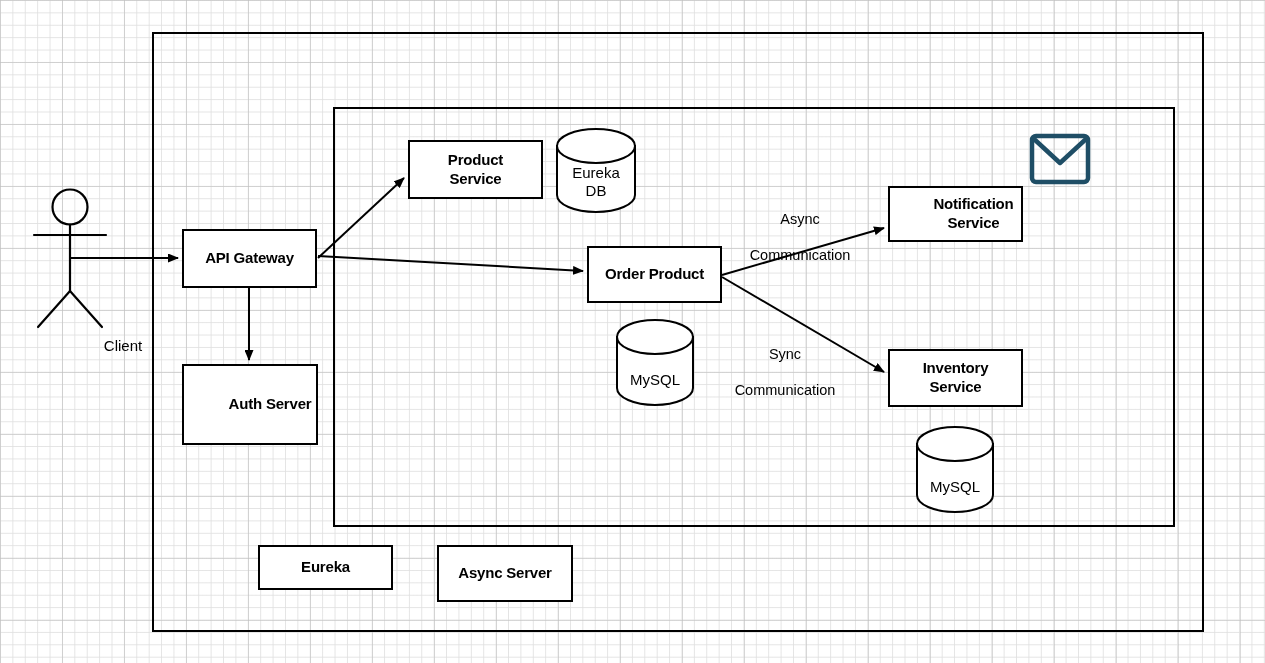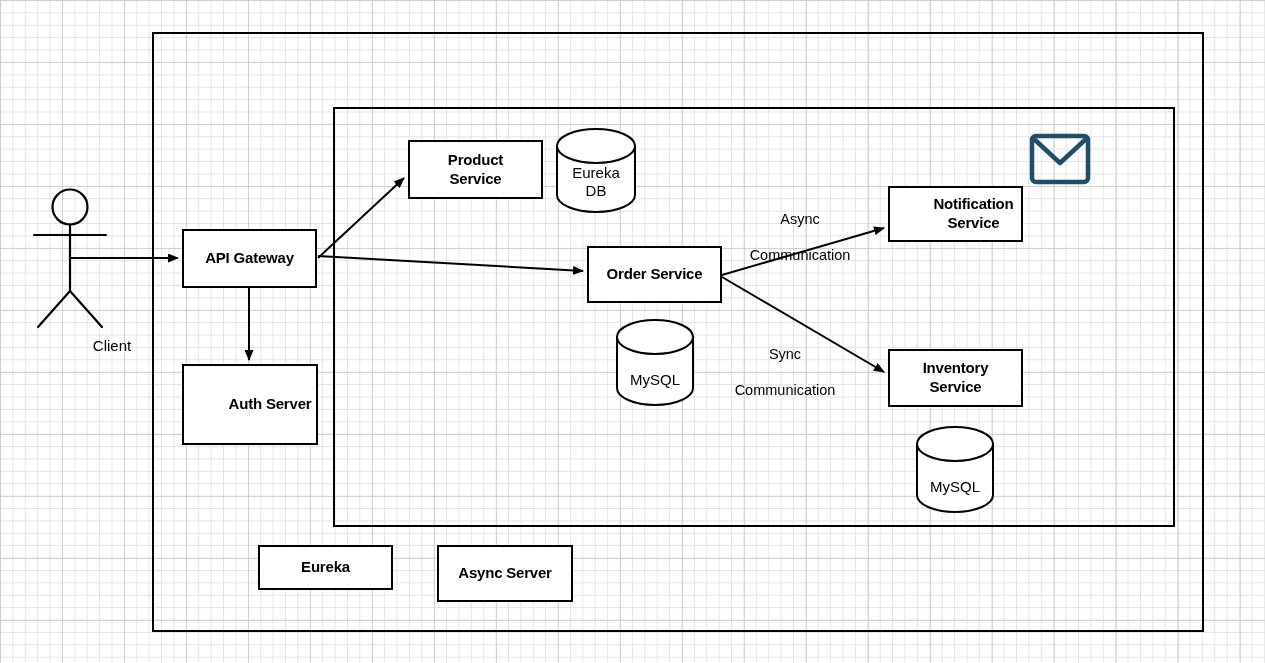--- a/index.html
+++ b/index.html
@@ -157,21 +157,21 @@
   <div class="node-box" style="left:182px; top:364px; width:136px; height:81px;padding-left:40px;">
     <span>Auth Server</span>
   </div>
 
   <div class="node-box" style="left:408px; top:140px; width:135px; height:59px;">
     <span style="white-space:pre-line;">Product
 Service</span>
   </div>
 
   <div class="node-box" style="left:587px; top:246px; width:135px; height:57px;">
-    <span>Order Service</span>
+    <span>Order Product</span>
   </div>
 
   <div class="node-box" style="left:888px; top:186px; width:135px; height:56px;">
     <span style="white-space:pre-line;margin-left:36px;">Notification
 Service</span>
   </div>
 
   <div class="node-box" style="left:888px; top:349px; width:135px; height:58px;">
     <span style="white-space:pre-line;">Inventory
 Service</span>
@@ -201,15 +201,15 @@
   <div class="edge-label" style="left:715px; top:192px; width:170px;">
     <div>Async</div>
     <div>Communication</div>
   </div>
 
   <div class="edge-label" style="left:700px; top:327px; width:170px;">
     <div>Sync</div>
     <div>Communication</div>
   </div>
 
-  <div class="actor-label" style="left:25px; top:337px; width:90px;padding-left:42px;">Client</div>
+  <div class="actor-label" style="left:36px; top:337px; width:90px;padding-left:42px;">Client</div>
 
 </div>
 
 </body></html>

